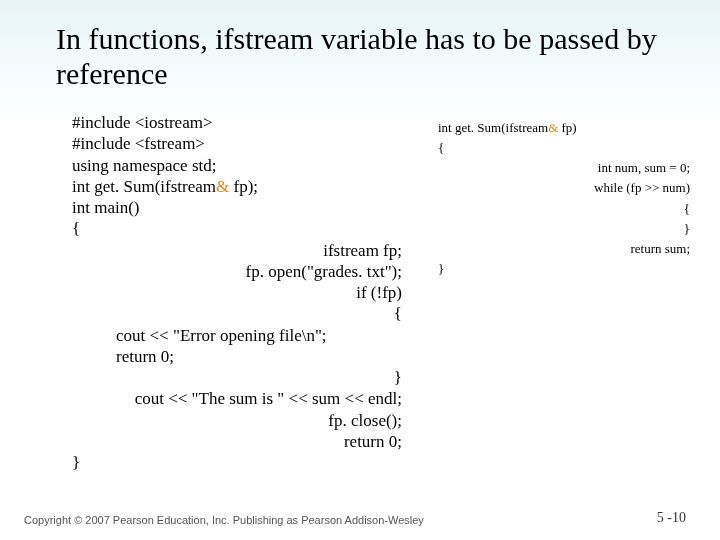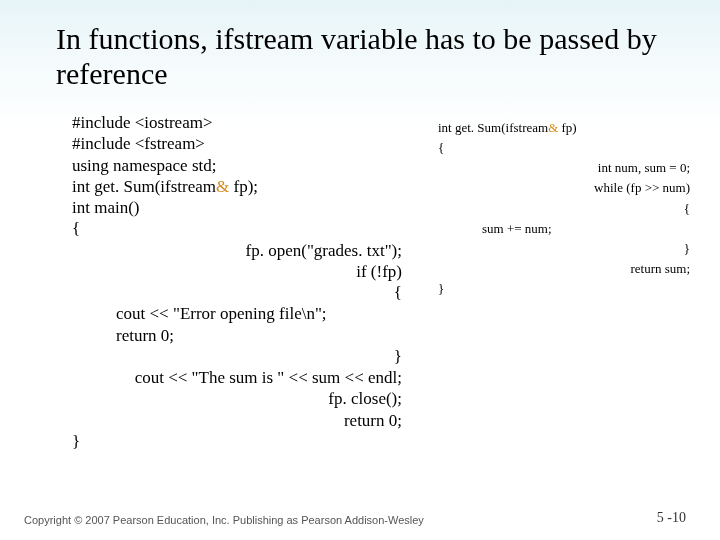--- a/index.html
+++ b/index.html
@@ -74,39 +74,39 @@
   <div class="title">In functions, ifstream variable has to be passed by reference</div>
 
   <div class="columns">
     <div class="col-left">
       <div>#include &lt;iostream&gt;</div>
       <div>#include &lt;fstream&gt;</div>
       <div>using namespace std;</div>
       <div><span>int get. Sum(ifstream</span><span class="amp">&amp;</span><span> fp);</span></div>
       <div>int main()</div>
       <div>{</div>
+      <div class="ind1">ifstream fp;</div>
       <div class="ind1">fp. open("grades. txt");</div>
       <div class="ind1">if (!fp)</div>
       <div class="ind1">{</div>
       <div class="ind2">cout &lt;&lt; "Error opening file\n";</div>
       <div class="ind2">return 0;</div>
       <div class="ind1">}</div>
       <div class="ind1">cout &lt;&lt; "The sum is " &lt;&lt; sum &lt;&lt; endl;</div>
       <div class="ind1">fp. close();</div>
       <div class="ind1">return 0;</div>
       <div>}</div>
     </div>
 
     <div class="col-right">
       <div><span>int get. Sum(ifstream</span><span class="amp">&amp;</span><span> fp)</span></div>
       <div>{</div>
       <div class="ind1">int num, sum = 0;</div>
       <div class="ind1">while (fp &gt;&gt; num)</div>
       <div class="ind1">{</div>
-      <div class="ind2">sum += num;</div>
       <div class="ind1">}</div>
       <div class="ind1">return sum;</div>
       <div>}</div>
     </div>
   </div>
 
   <div class="footer">Copyright © 2007 Pearson Education, Inc. Publishing as Pearson Addison-Wesley</div>
   <div class="pagenum">5 -10</div>
 </div>
 

